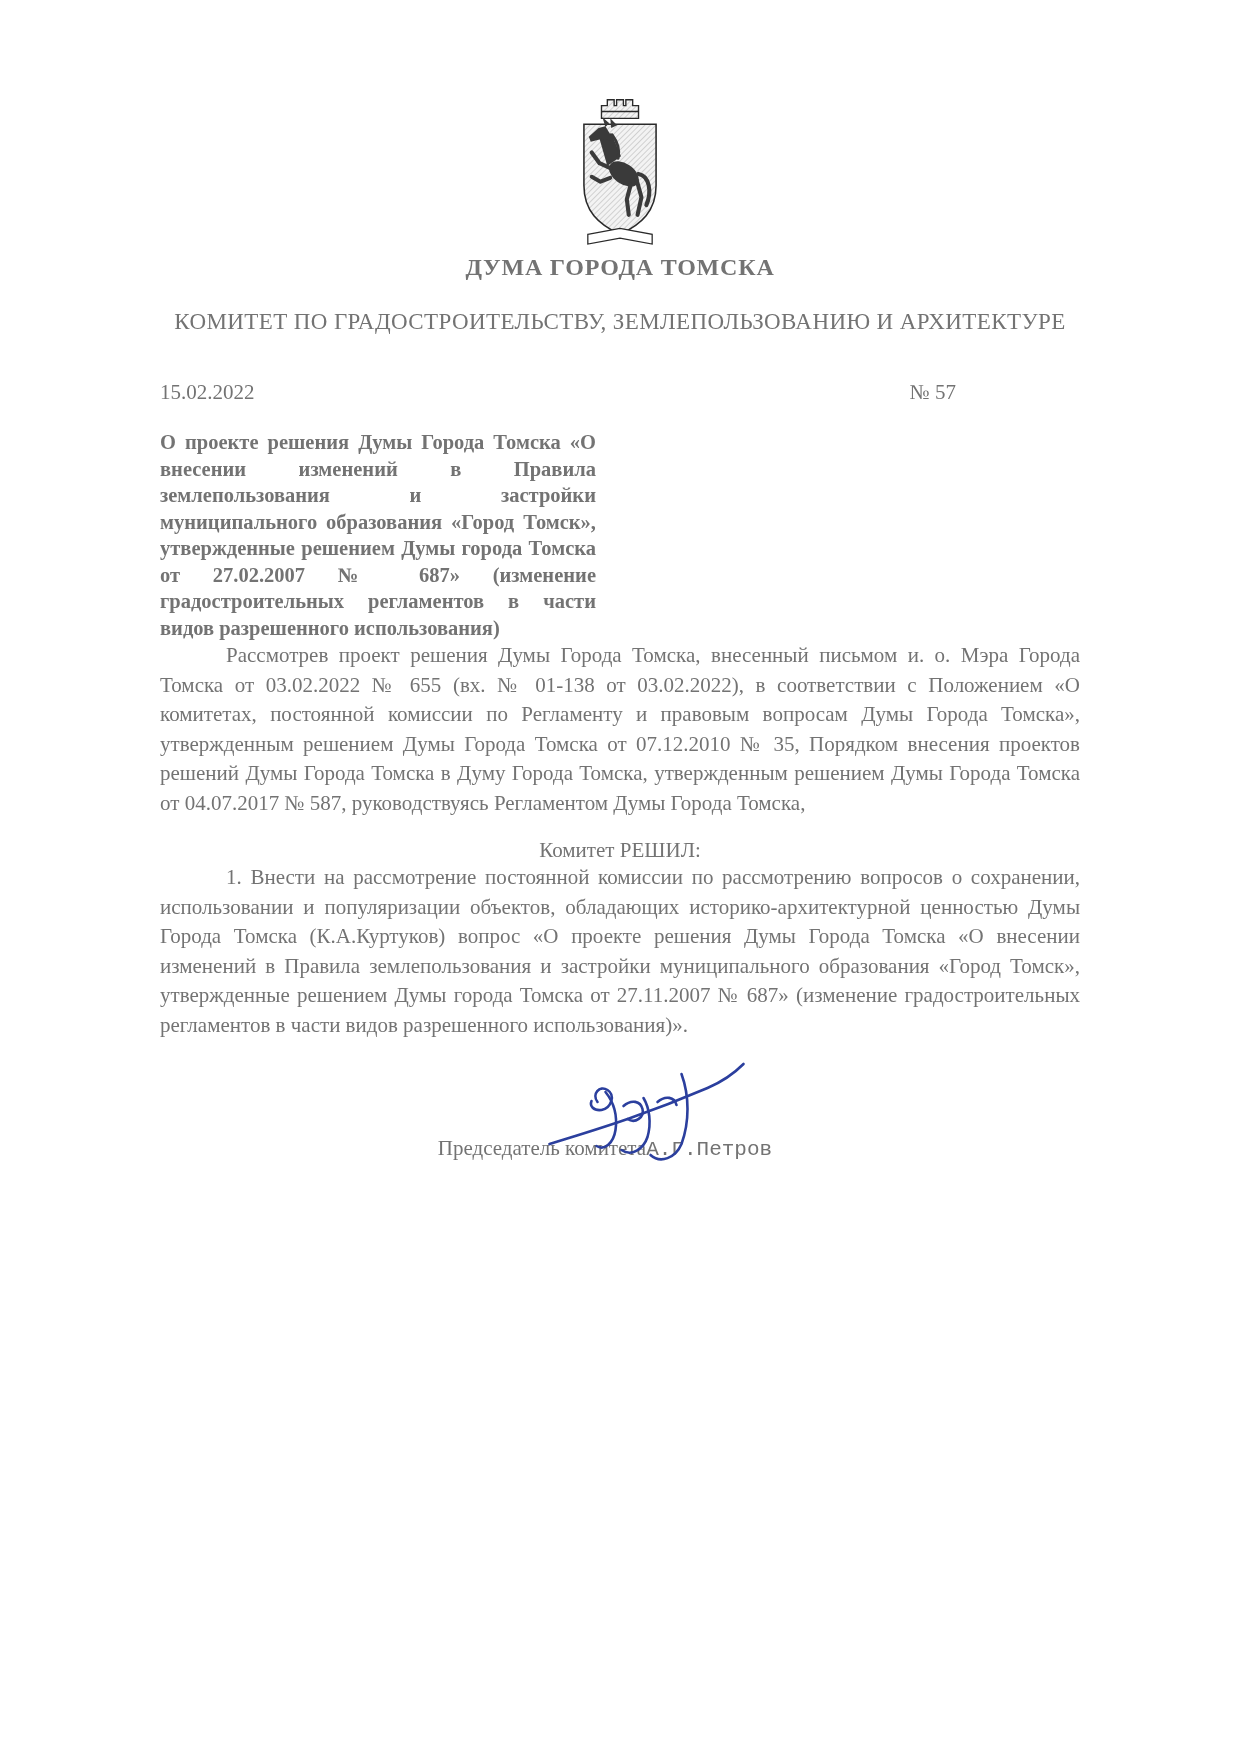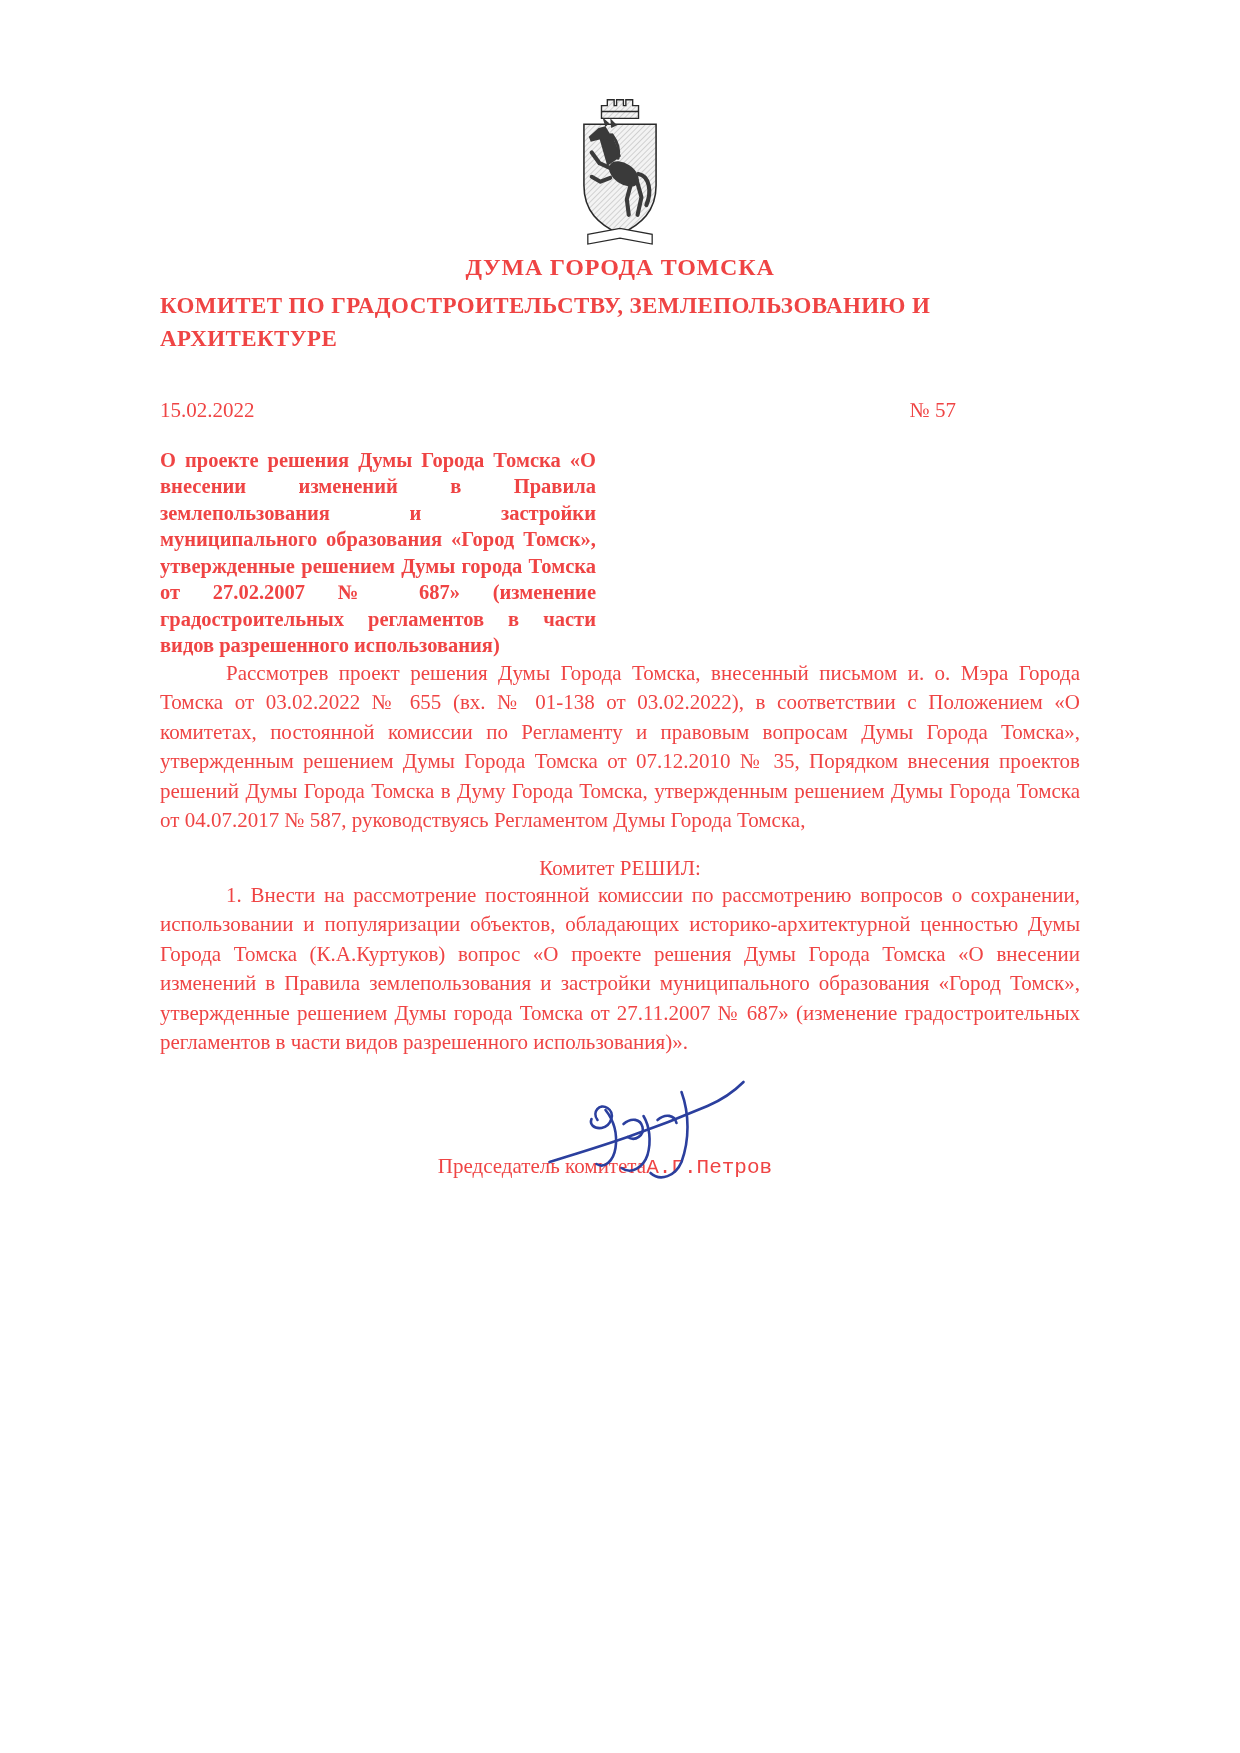--- a/index.html
+++ b/index.html
@@ -4,44 +4,45 @@
 <style>
   * { margin: 0; padding: 0; box-sizing: border-box; }
   html, body { background: #ffffff; }
   .page {
     position: relative;
     width: 1240px;
     height: 1753px;
     margin: 0 auto;
     background: #ffffff;
     font-family: "Liberation Serif", "DejaVu Serif", serif;
-    color: #ef4444;
+    color: #737373;
     overflow: hidden;
   }
   .content { padding: 0 160px; }
 
   .emblem {
     display: flex;
     justify-content: center;
     padding-top: 92px;
   }
 
   .org-name {
     text-align: center;
     font-size: 24px;
     font-weight: bold;
     letter-spacing: 0.8px;
     margin-top: 6px;
   }
   .committee {
+    text-align: center;
     font-size: 23px;
-    font-weight: bold;
+    font-weight: normal;
     letter-spacing: 0.4px;
     line-height: 1.45;
-    margin-top: 8px;
+    margin-top: 24px;
   }
   .doc-type {
     text-align: center;
     font-size: 24px;
     font-weight: bold;
     letter-spacing: 2px;
     margin-top: 14px;
   }
 
   .meta-row {

